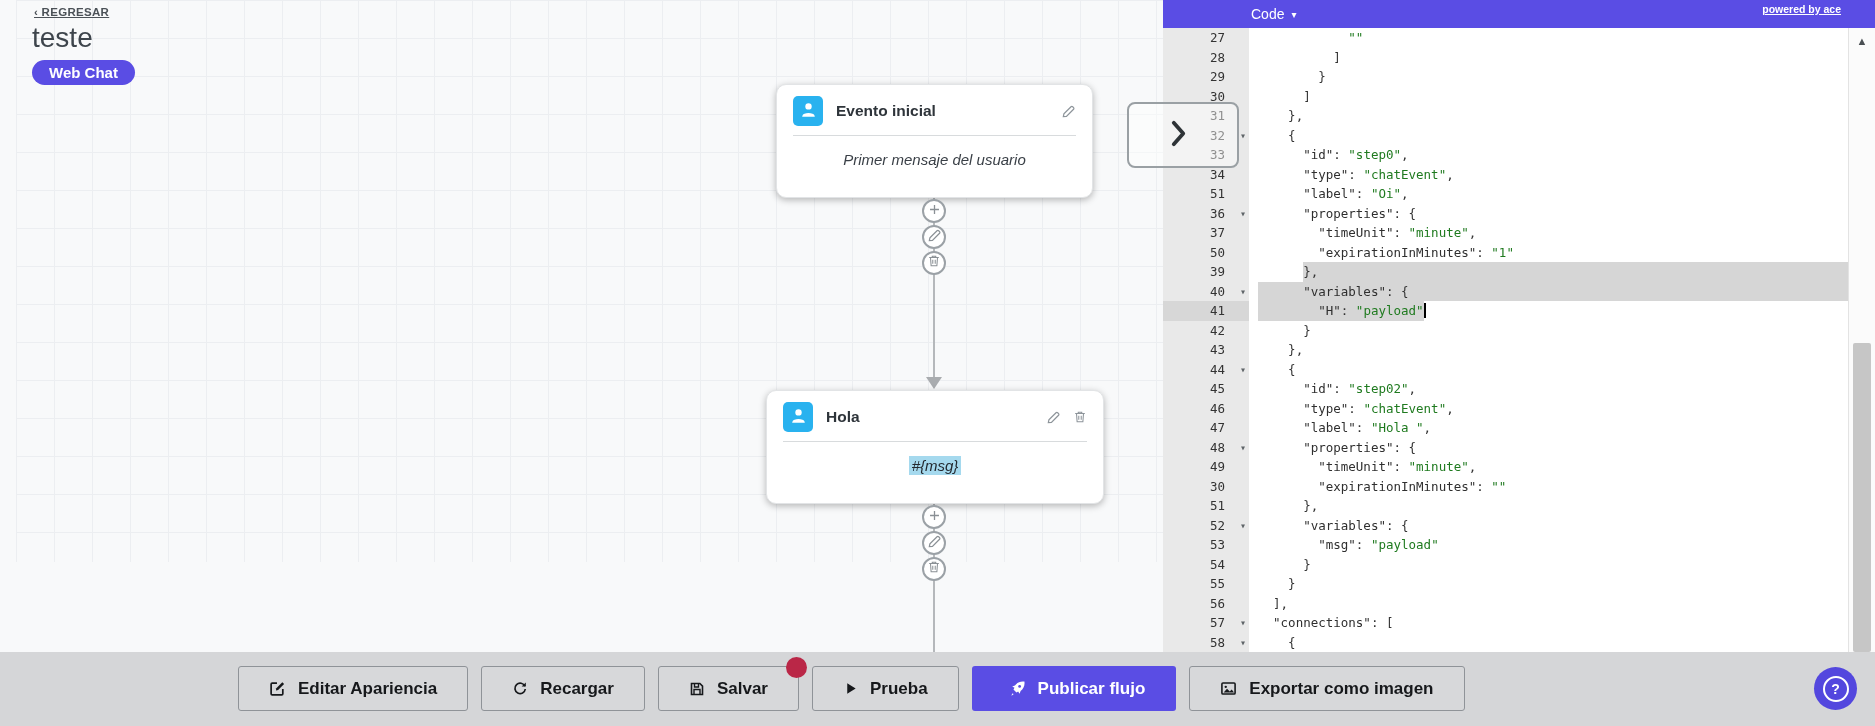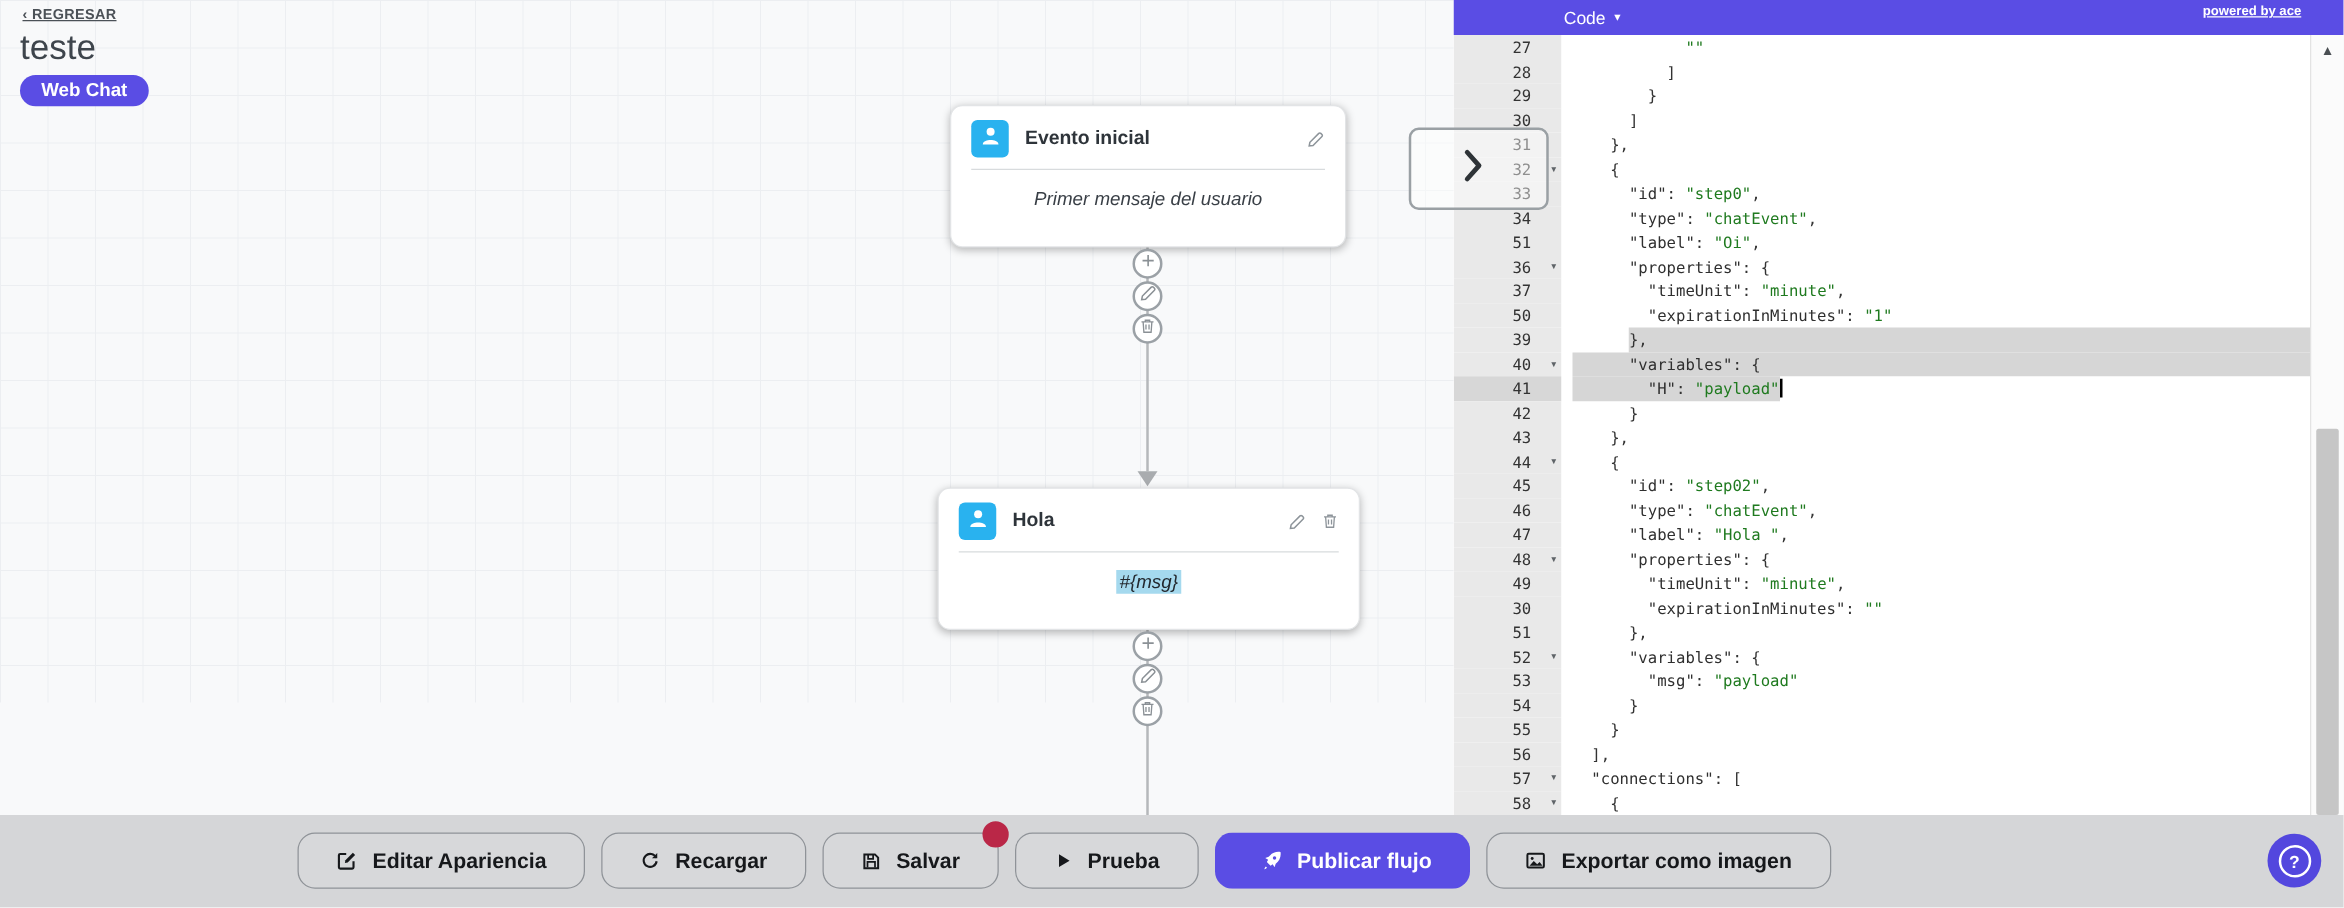--- a/index.html
+++ b/index.html
@@ -1,20 +1,20 @@
 <!DOCTYPE html>
 <html style="--accent: #5a4de4; --cyan: #29b2ef; --red: #ba2747; --green: #1f7a1f; --sel: #d6d6d6; --hl: #a5d9ee;"><head>
 <meta charset="utf-8">
 <style>
   html,body{margin:0;padding:0;background:#eee;}
   .app{position:relative;width:1875px;height:726px;overflow:hidden;
        font-family:"Liberation Sans",sans-serif;background:#f8f9fa;}
 
   
-  .canvas{position:absolute;left:0;top:0;width:1163px;height:562px;
+  .canvas{position:absolute;left:16px;top:0;width:1163px;height:562px;
     background-color:#f8f9fa;
     background-image:linear-gradient(#eceef1 1px,transparent 1px),
                      linear-gradient(90deg,#eceef1 1px,transparent 1px);
     background-size:38px 38px;}
   .back{position:absolute;left:18px;top:6px;font-size:11.5px;font-weight:bold;
         color:#4b5157;text-decoration:underline;letter-spacing:.3px;cursor:pointer;}
   .page-title{position:absolute;left:16px;top:22px;font-size:28px;color:#3e454c;font-weight:500;}
   .channel-badge{position:absolute;left:16px;top:60px;background:var(--accent);color:#fff;
         font-size:15px;font-weight:bold;padding:4px 17px;border-radius:15px;}
 
@@ -83,21 +83,21 @@
   
   .collapse-toggle{position:absolute;left:1127px;top:102px;width:112px;height:66px;
         border:2px solid #9aa0a4;border-radius:8px;background:rgba(255,255,255,.45);
         display:flex;align-items:center;padding-left:40px;box-sizing:border-box;
         color:#2e3337;z-index:6;cursor:pointer;}
 
   
   .toolbar{position:absolute;left:0;top:652px;width:1875px;height:74px;background:#d5d6d8;}
   .toolbar-row{position:absolute;left:238px;top:14px;display:flex;gap:13px;align-items:center;}
   .tb-btn{height:45px;display:flex;align-items:center;gap:12px;padding:0 30px;
-        background:#d7d8da;border:1px solid #8f9398;border-radius:14px;
+        background:#d7d8da;border:1px solid #8f9398;border-radius:3px;
         font-family:"Liberation Sans",sans-serif;font-size:17px;font-weight:600;color:#16181b;
         position:relative;cursor:pointer;white-space:nowrap;}
   .tb-btn.primary{background:var(--accent);color:#fff;border-color:transparent;padding-left:36px;}
   .badge-dot{position:absolute;top:-10px;right:-9px;width:21px;height:21px;border-radius:50%;
         background:var(--red);}
   .help-btn{position:absolute;left:1814px;top:15px;width:43px;height:43px;border-radius:50%;
         background:#5347de;display:flex;align-items:center;justify-content:center;cursor:pointer;}
   .help-inner{width:22px;height:22px;border:2px solid #fff;border-radius:50%;color:#fff;
         font-size:14px;font-weight:bold;display:flex;align-items:center;justify-content:center;}
 </style>

